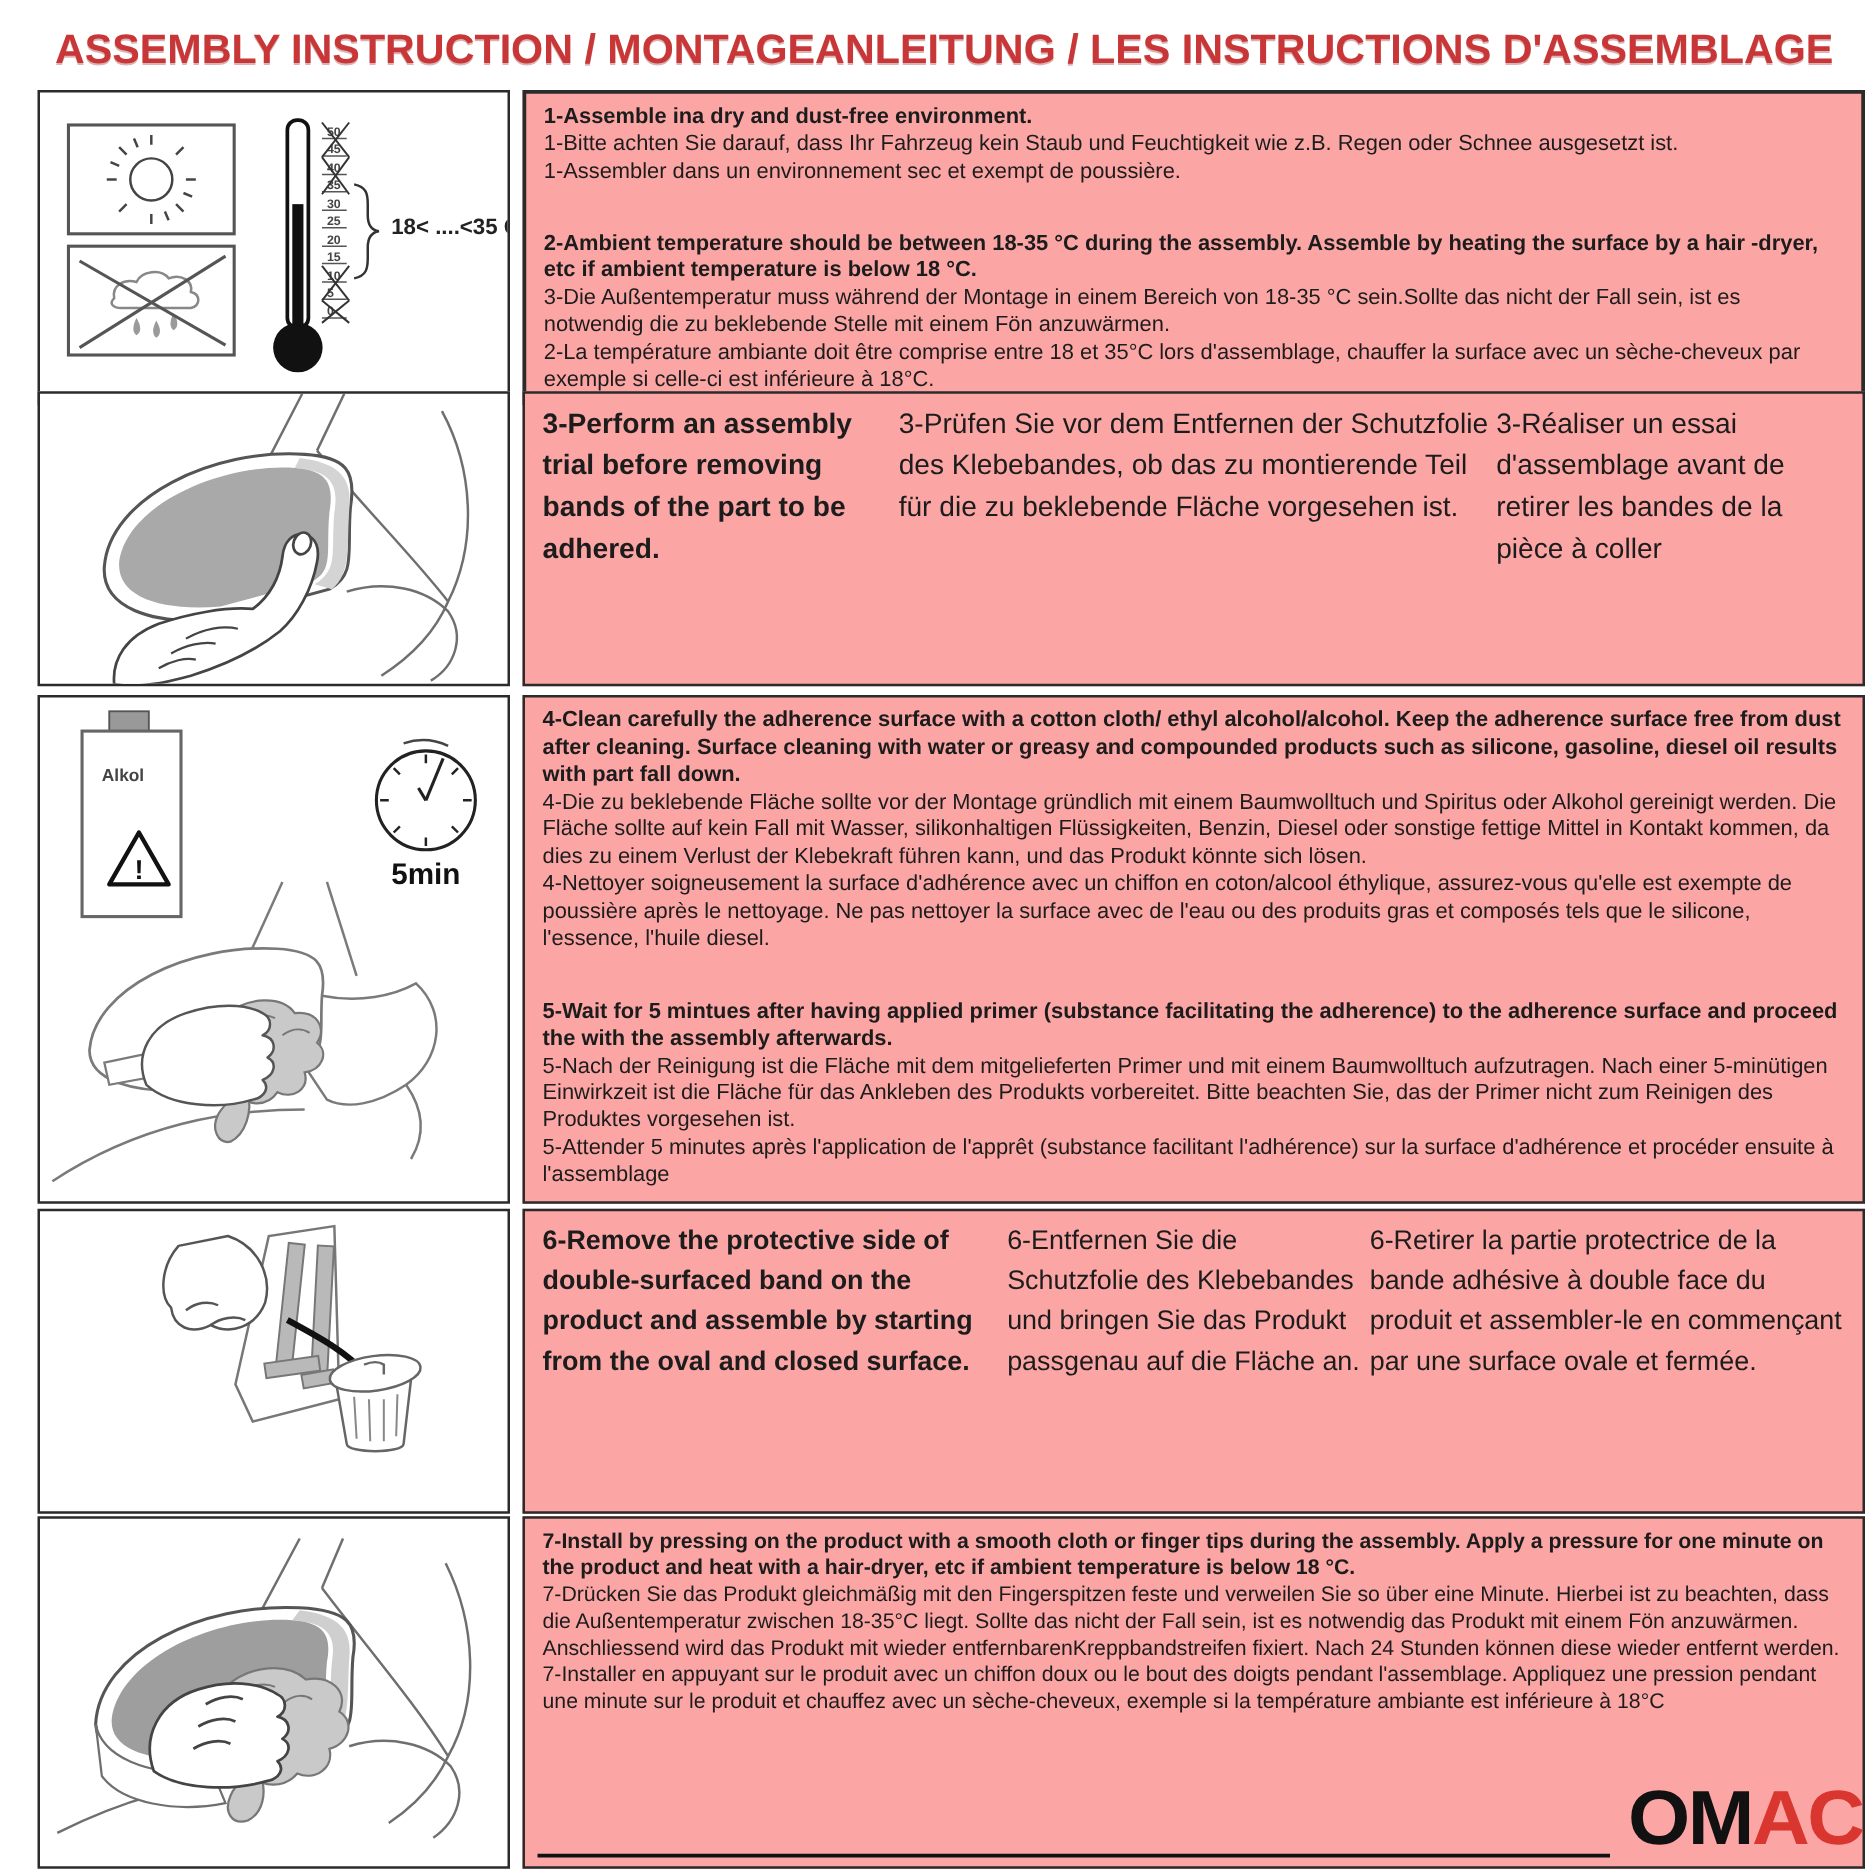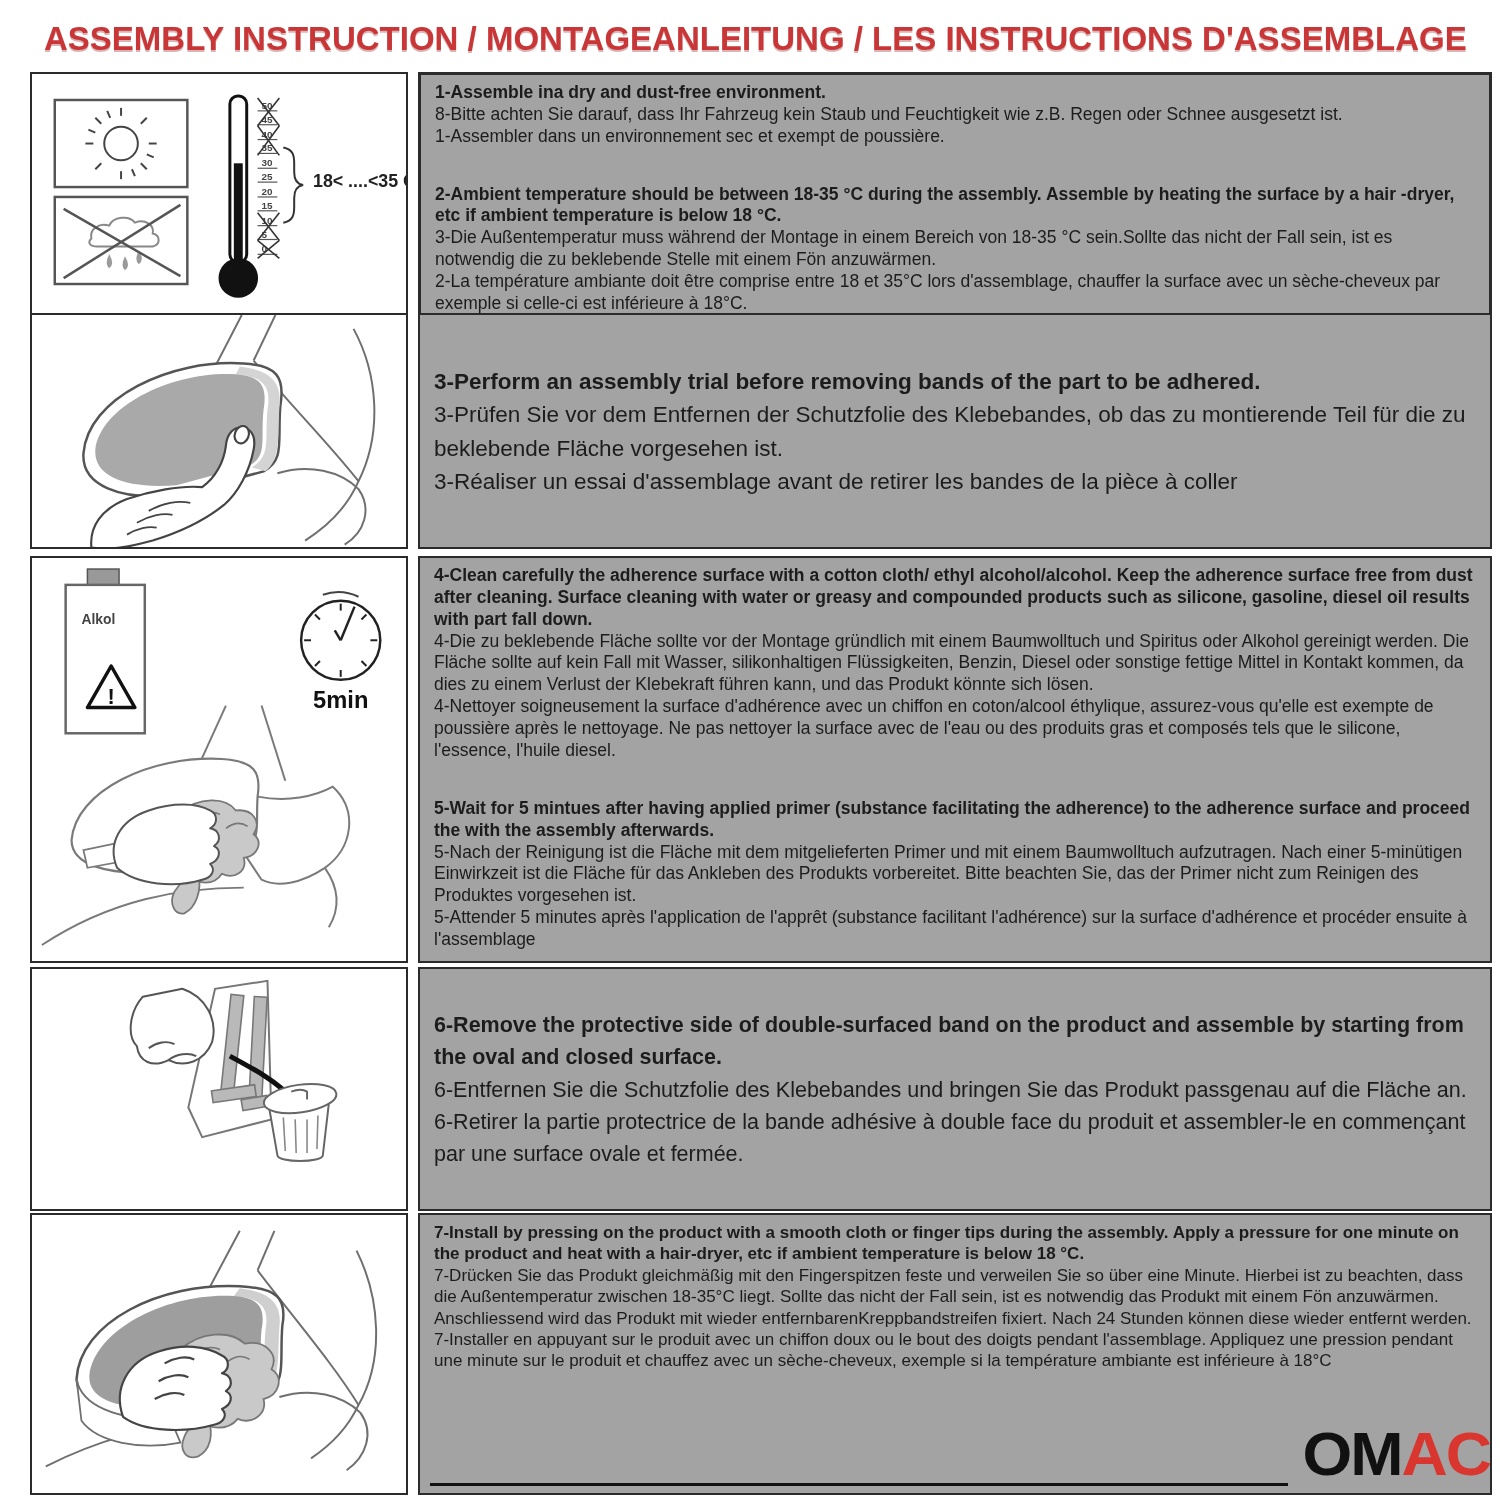--- a/index.html
+++ b/index.html
@@ -8,24 +8,24 @@
   .title{color:#c93637;font-size:33px;font-weight:800;margin:10px 0 14px 14px;line-height:1.15;
          letter-spacing:0px;text-shadow:0 2px 0 rgba(150,40,40,.35);white-space:nowrap;}
   .row{display:grid;grid-template-columns:378px 1fr;column-gap:10px;}
   .r1{height:238px;margin-bottom:3px;}
   .r2{height:235px;margin-bottom:8px;}
   .r3{height:407px;margin-bottom:4px;}
   .r4{height:243px;margin-bottom:3px;border-radius:15px;}
   .r5{height:249px;align-items:start;}
   .illus{border:2px solid #2b2b2b;background:#fff;height:100%;box-sizing:border-box;}
   .illus svg{width:100%;height:100%;display:block;}
-  .textbox{border:2px solid #2b2b2b;background:#a3a3a3;height:100%;box-sizing:border-box;
+  .textbox{border:2px solid #2b2b2b;background:#fca5a5;height:100%;box-sizing:border-box;
            padding:7px 16px 6px 14px;}
   .r1 .textbox{border-width:3px;}
-  .r2 .textbox,.r4 .textbox{display:flex;flex-direction:column;justify-content:center;}
+  .r2 .textbox,.r4 .textbox{display:flex;flex-direction:row;justify-content:center;}
   .r5 .textbox{height:282px;}
   p{margin:0;}
   p.b{font-weight:700;}
   p.gap{margin-top:36px;}
   .t17 p{font-size:17.5px;line-height:1.25;}
   .t22 p{font-size:22.5px;line-height:1.48;}
   .t21 p{font-size:21.5px;line-height:1.5;}
   .t16 p{font-size:17px;line-height:1.26;}
   .footer{position:absolute;left:430px;right:10px;bottom:14px;display:flex;align-items:flex-end;gap:14px;}
   .footer-line{flex:1;height:3px;background:#111;}
@@ -118,21 +118,21 @@
             <line x1="228" y1="162" x2="250" y2="180"></line>
               <line x1="250" y1="162" x2="228" y2="180"></line>
           </g>
           <path d="M254,68 c10,2 11,8 11,16 l0,9 c0,8 3,12 9,13 c-6,1 -9,5 -9,13 l0,9 c0,8 -1,14 -11,16" fill="none" stroke="#333" stroke-width="2"></path>
           <text x="284" y="108" font-size="18" font-weight="600" fill="#222">18&lt; ....&lt;35 C</text>
         </g>
       </svg>
     </div>
     <div class="textbox t17">
       <p class="b">1-Assemble ina dry and dust-free environment.</p>
-      <p>8-Bitte achten Sie darauf, dass Ihr Fahrzeug kein Staub und Feuchtigkeit wie z.B. Regen oder Schnee ausgesetzt ist.</p>
+      <p>1-Bitte achten Sie darauf, dass Ihr Fahrzeug kein Staub und Feuchtigkeit wie z.B. Regen oder Schnee ausgesetzt ist.</p>
       <p>1-Assembler dans un environnement sec et exempt de poussière.</p>
       <p class="b gap">2-Ambient temperature should be between 18-35 °C  during the assembly. Assemble by heating the surface by a hair -dryer, etc if ambient temperature is below 18 °C.</p>
       <p>3-Die Außentemperatur muss während der Montage in einem Bereich von 18-35 °C  sein.Sollte das nicht der Fall sein, ist es notwendig die zu beklebende Stelle mit einem Fön anzuwärmen.</p>
       <p>2-La température ambiante doit être comprise entre 18 et 35°C lors d'assemblage, chauffer la surface avec un sèche-cheveux par exemple si celle-ci est inférieure à 18°C.</p>
     </div>
   </div>
 
   <div class="row r2">
     <div class="illus">
       <svg viewBox="0 0 378 235">

